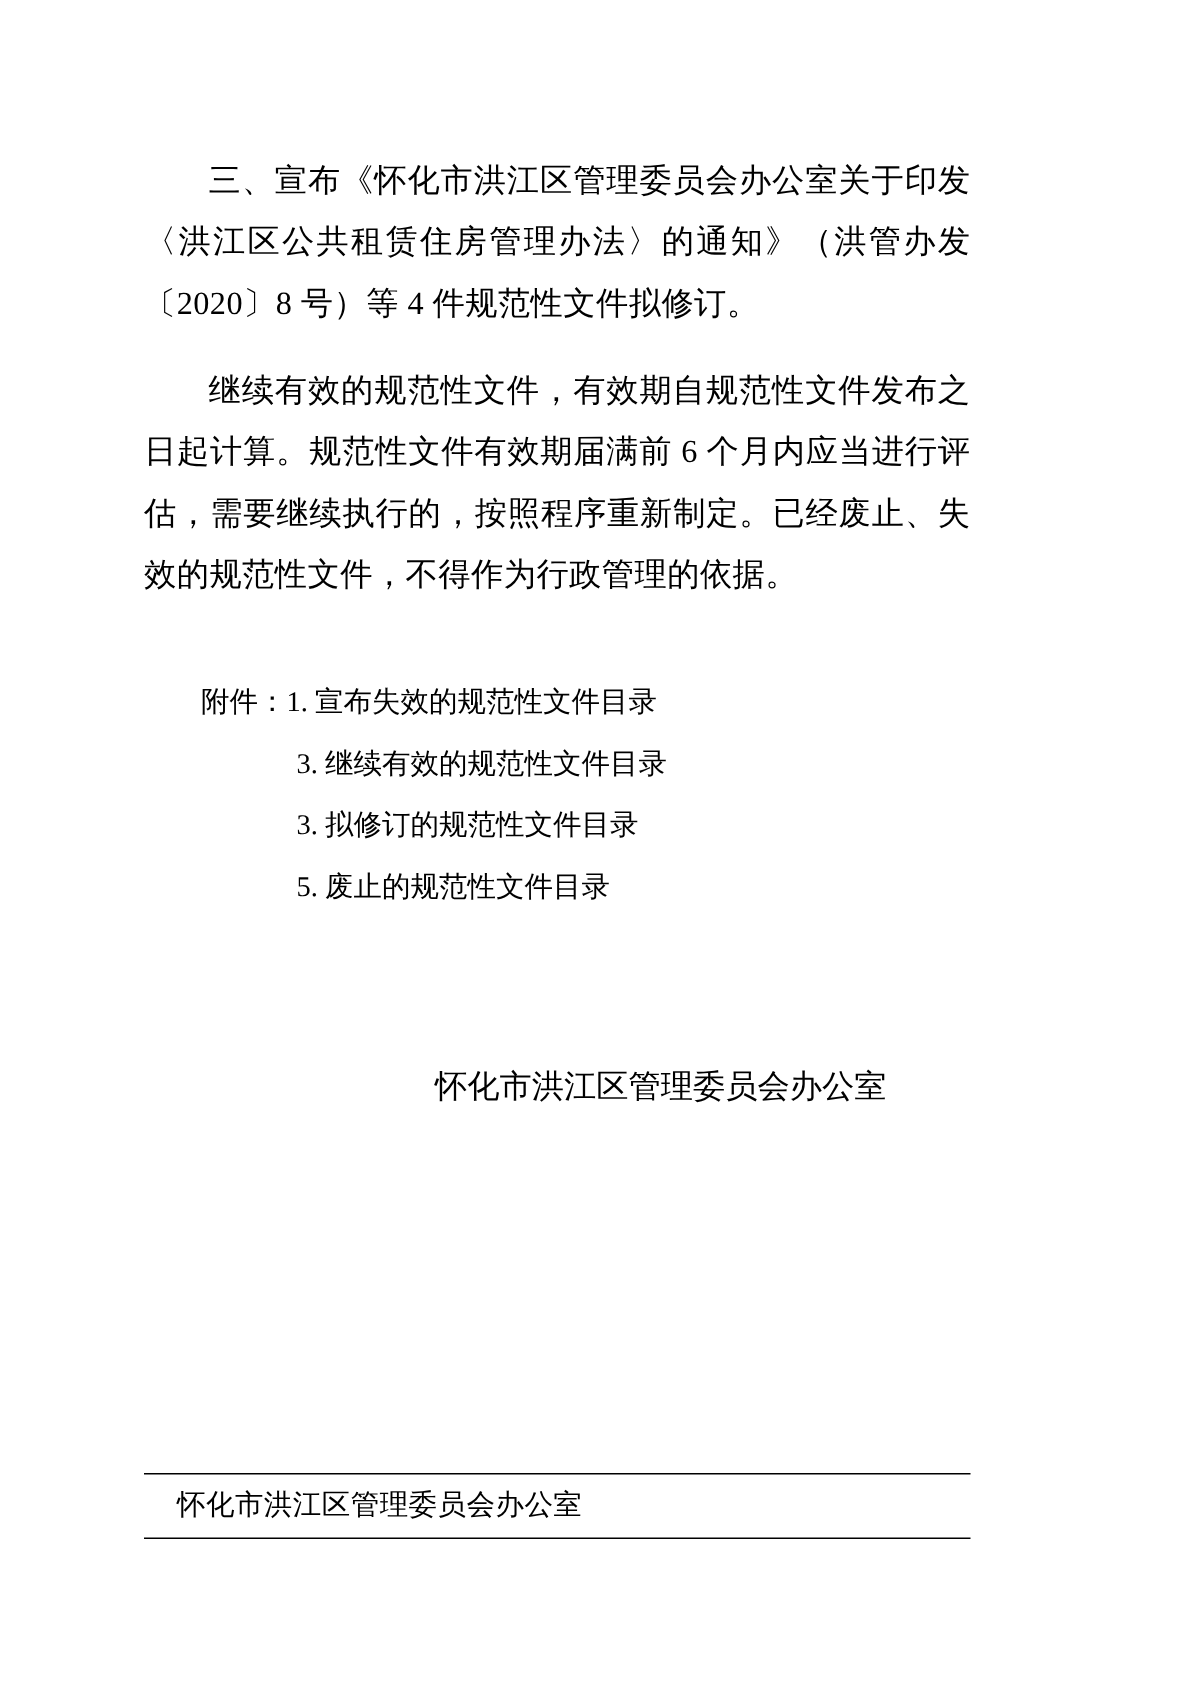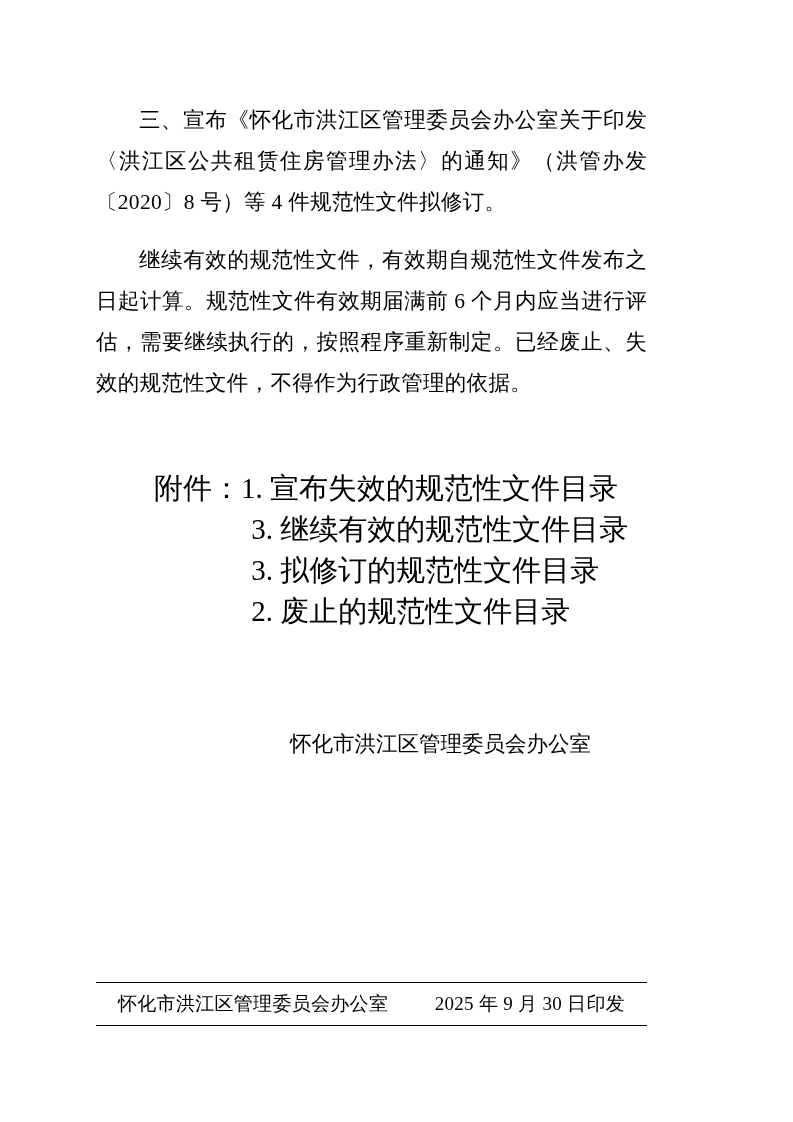--- a/index.html
+++ b/index.html
@@ -32,22 +32,22 @@
     text-justify: inter-ideograph;
   }
   .para {
     text-indent: 2em;
     margin: 0 0 0 0;
   }
   .para.tight {
     margin-top: 17px;
   }
   .attach-block {
-    margin-top: 64px;
-    font-size: 29px;
+    margin-top: 44px;
+    font-size: 19px;
     line-height: 41px;
   }
   .attach-first {
     text-indent: 2em;
   }
   .attach-item {
     text-indent: 2em;
     padding-left: 3.35em;
   }
   .signature {
@@ -93,29 +93,28 @@
 
   <div class="body-text">
     <p class="para">三、宣布《怀化市洪江区管理委员会办公室关于印发〈洪江区公共租赁住房管理办法〉的通知》（洪管办发〔2020〕8 号）等 4 件规范性文件拟修订。</p>
     <p class="para tight">继续有效的规范性文件，有效期自规范性文件发布之日起计算。规范性文件有效期届满前 6 个月内应当进行评估，需要继续执行的，按照程序重新制定。已经废止、失效的规范性文件，不得作为行政管理的依据。</p>
   </div>
 
   <div class="attach-block">
     <div class="attach-first"><span>附件：</span><span>1. 宣布失效的规范性文件目录</span></div>
     <div class="attach-item">3. 继续有效的规范性文件目录</div>
     <div class="attach-item">3. 拟修订的规范性文件目录</div>
-    <div class="attach-item">2. 废止的规范性文件目录</div>
+    <div class="attach-item">5. 废止的规范性文件目录</div>
   </div>
 
   <div class="signature">
     <div>怀化市洪江区管理委员会办公室</div>
   </div>
 
   <div class="footer">
     <hr class="footer-rule">
     <div class="footer-row">
       <span>怀化市洪江区管理委员会办公室</span>
-      <span>2025 年 9 月 30 日印发</span>
     </div>
     <hr class="footer-rule-bottom">
   </div>
 
 </div>
 
 </body></html>

